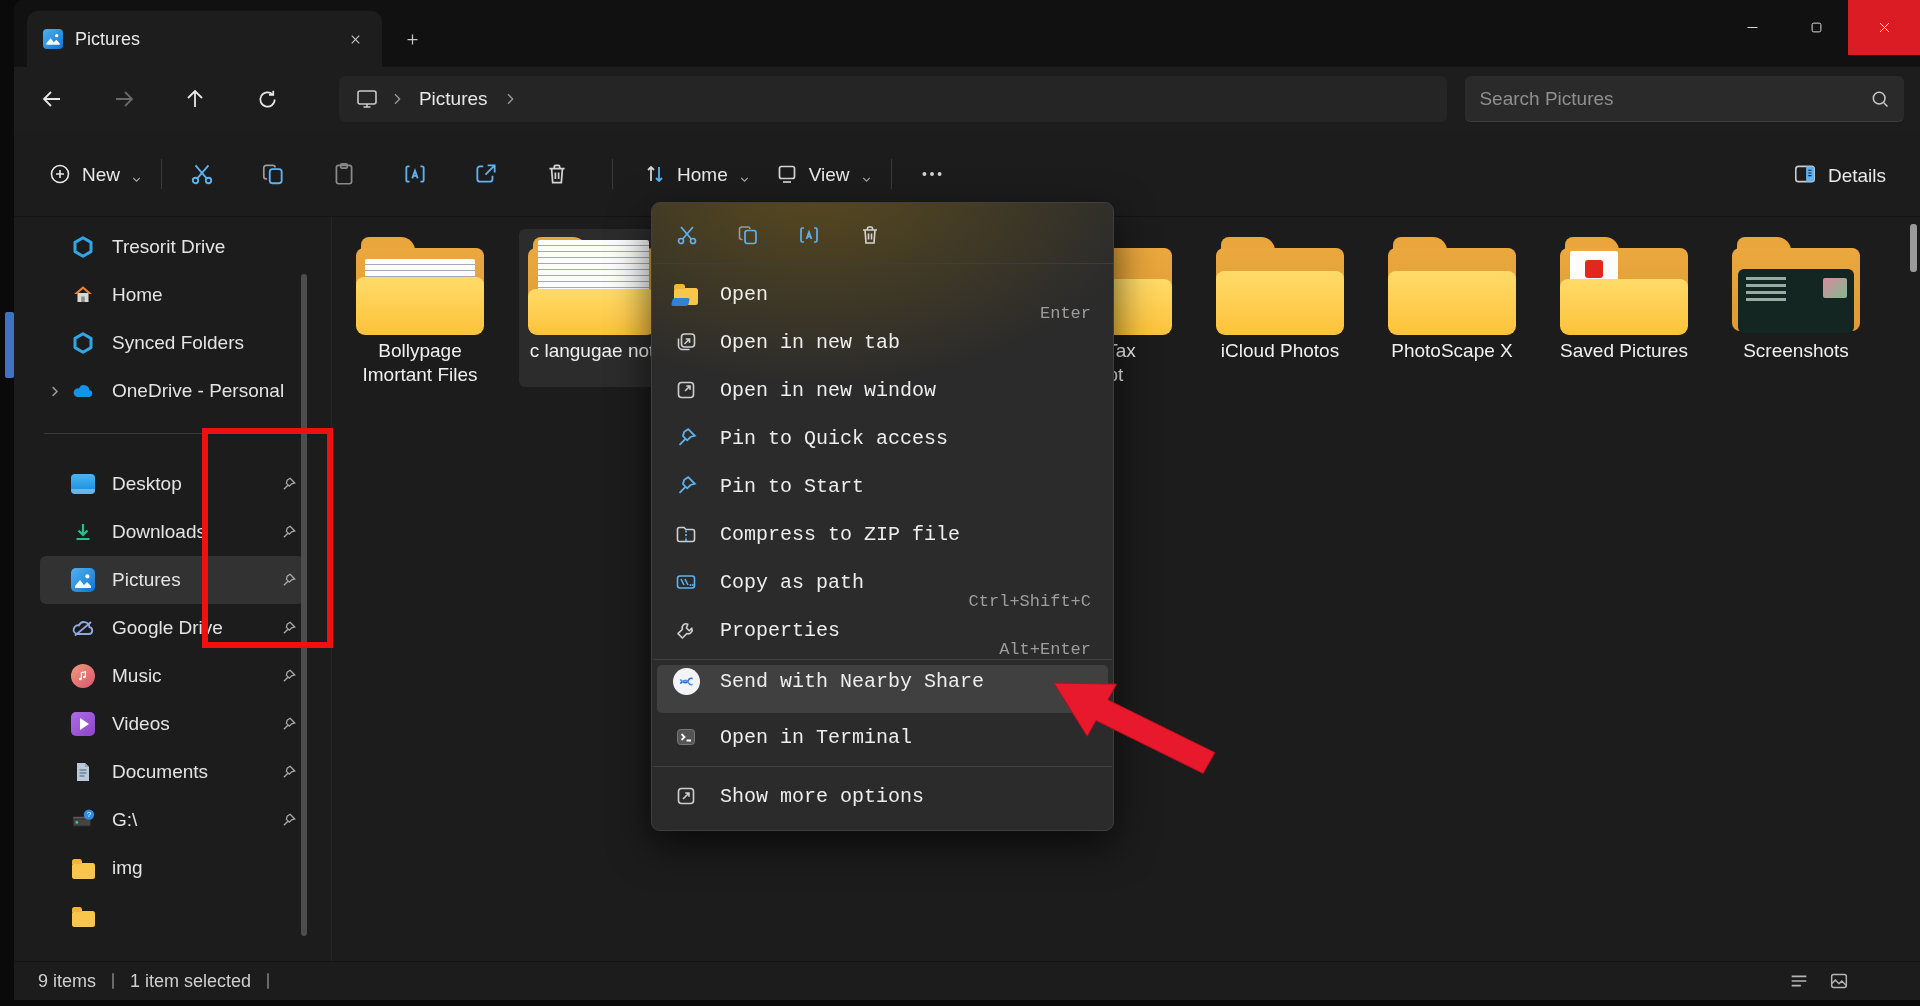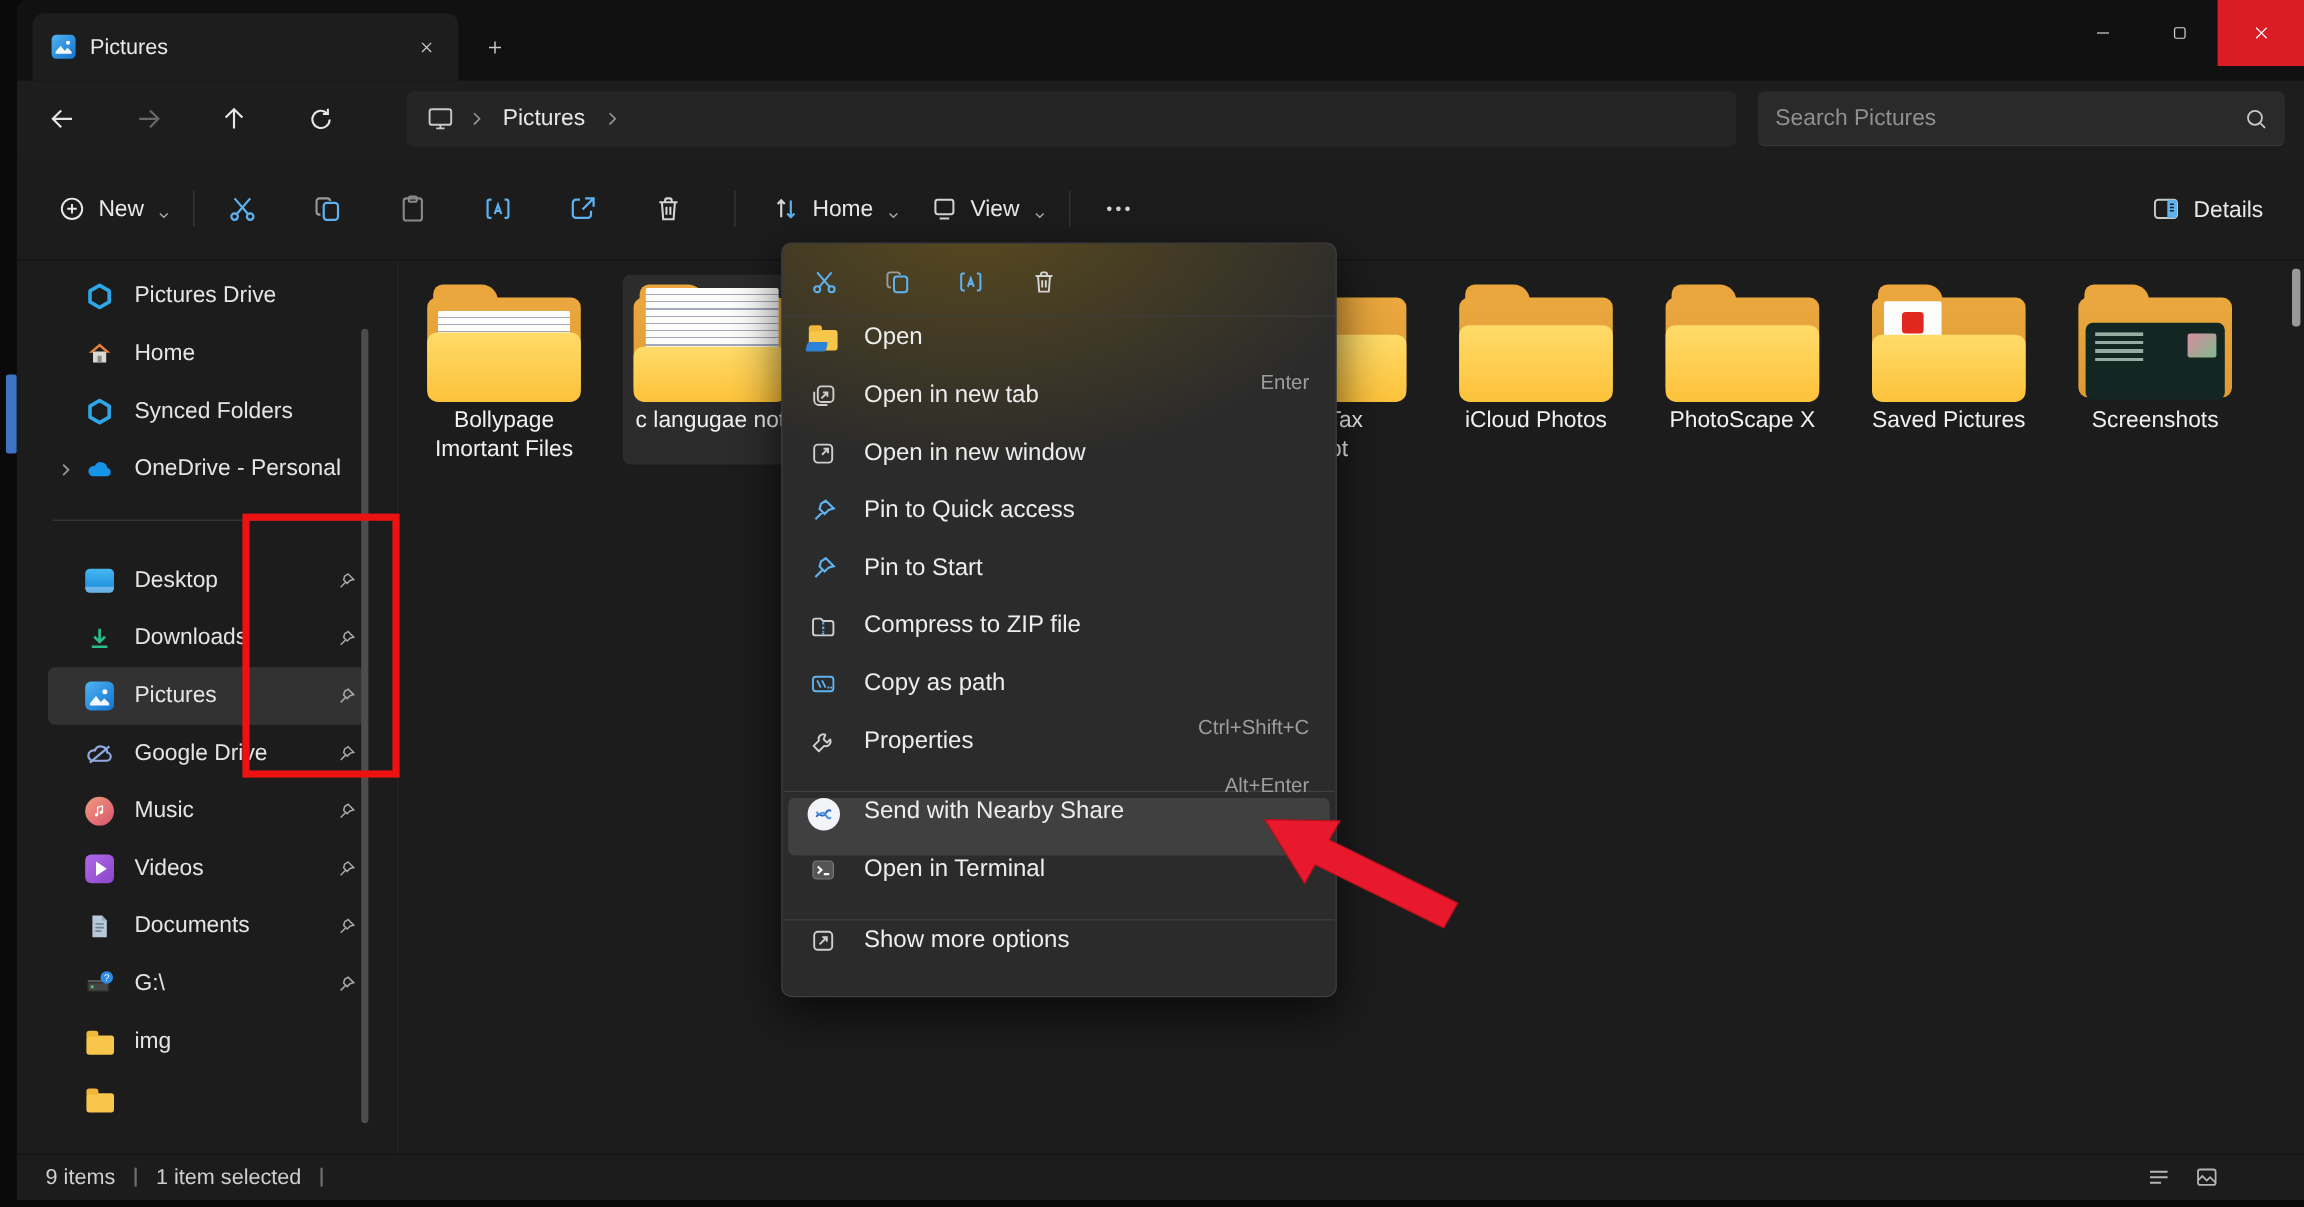--- a/index.html
+++ b/index.html
@@ -108,21 +108,21 @@
   
   .cmenu { position:absolute; left:637px; top:202px; width:463px; z-index:10;
            background:#2b2b2b;
            background-image:radial-gradient(120% 55% at 35% -5%, rgba(138,106,16,.5), rgba(138,106,16,0) 62%);
            border:1px solid #3f3f3f; border-radius:9px; padding:6px 0 10px;
            box-shadow:0 14px 40px rgba(0,0,0,.65); }
   .cm-iconrow { display:flex; gap:17px; padding:6px 0 8px 13px;
                 border-bottom:1px solid #3d3d3d; margin-bottom:6px; }
   .cm-icbtn { width:44px; height:40px; border-radius:5px; display:flex;
               align-items:center; justify-content:center; }
-  .cm-item { height:48px; display:flex; align-items:flex-start; padding:0 22px 0 20px; gap:20px; }
+  .cm-item { height:48px; display:flex; align-items:center; padding:0 22px 0 20px; gap:20px;font-family:Liberation Mono, monospace; }
   .cm-item.hl { background:#404040; border-radius:5px; margin:0 5px; padding:0 17px 16px 15px; }
   .cm-ic { width:28px; flex:none; display:flex; align-items:center; justify-content:center; }
   .cm-label { color:#ededed; font-size:20px; flex:1; white-space:nowrap; }
   .cm-short { color:#9d9d9d; font-size:17px;margin-top:39px; }
   .cm-sep { height:1px; background:#404040; margin:5px 1px; }
 
   
   .sel-box { position:absolute; left:506px; top:211px; width:131px; height:220px;
              border:6px solid #ee1111; z-index:5; }
   .arrow-svg { position:absolute; left:1030px; top:668px; z-index:20; }
@@ -349,21 +349,21 @@
 
     <div class="sidebar">
 
       <div class="sb-item">
         <span class="sb-chev"></span>
         <span class="sb-ic">
           <svg width="24" height="24" viewBox="0 0 24 24">
                 <polygon points="12,2.8 20,7.4 20,16.6 12,21.2 4,16.6 4,7.4" fill="none" stroke="#2ea7e8" stroke-width="3" stroke-linejoin="round"></polygon>
               </svg>
         </span>
-        <span class="sb-label">Pictures Drive</span>
+        <span class="sb-label">Tresorit Drive</span>
       </div>
 
       <div class="sb-item">
         <span class="sb-chev"></span>
         <span class="sb-ic">
           <svg width="24" height="24" viewBox="0 0 24 24">
                 <path fill="#d8d8d4" d="M6.5 10h11v9h-11z"></path>
                 <path fill="#e8833c" d="M12 3.2 21 11h-3.2L12 6 6.2 11H3z"></path>
                 <rect x="10.3" y="13.5" width="3.4" height="5.5" fill="#8a8a86"></rect>
               </svg>

